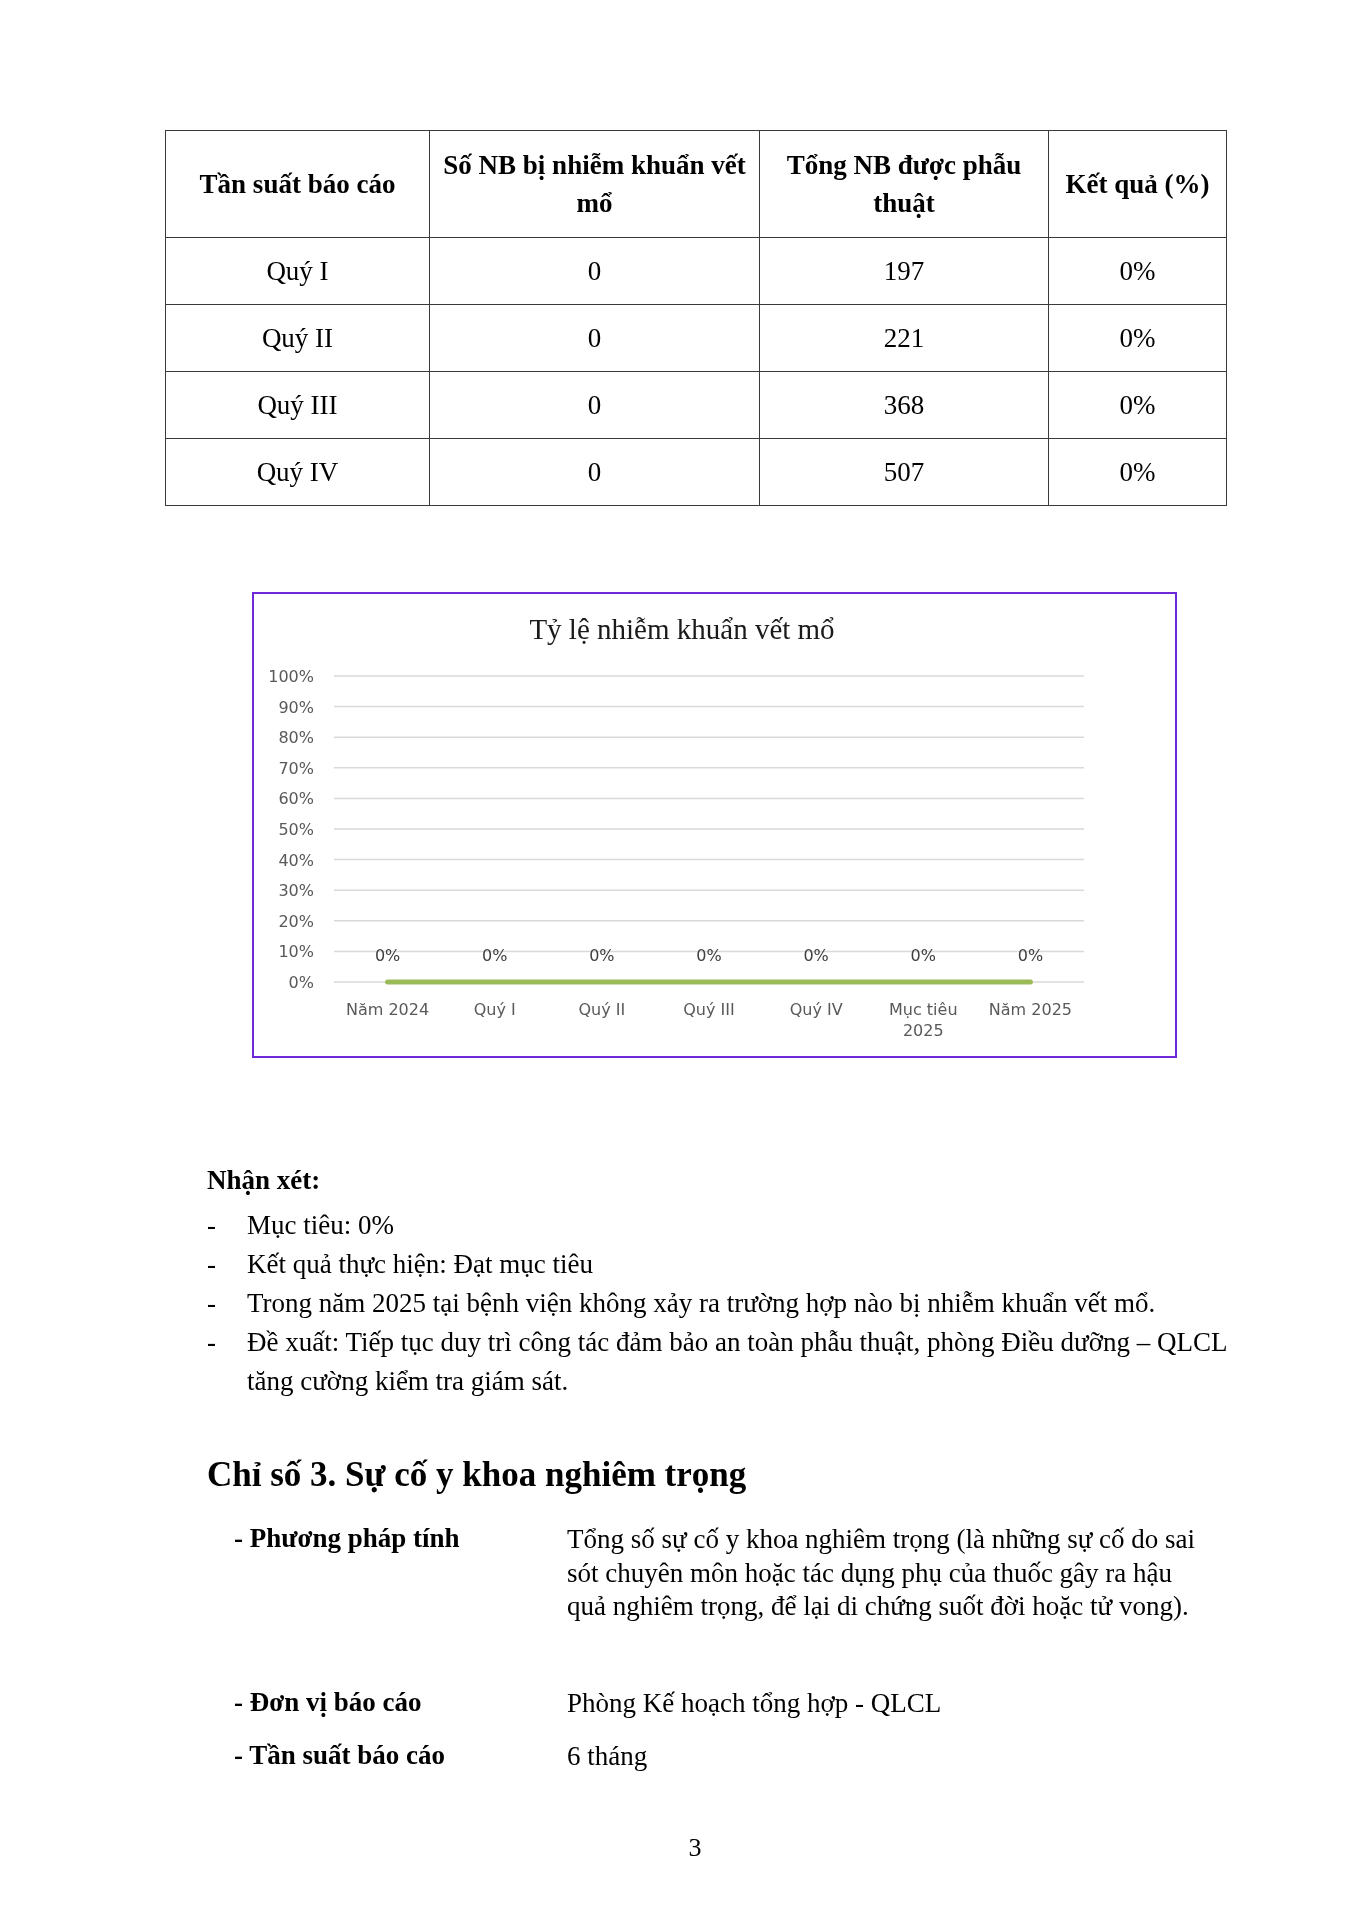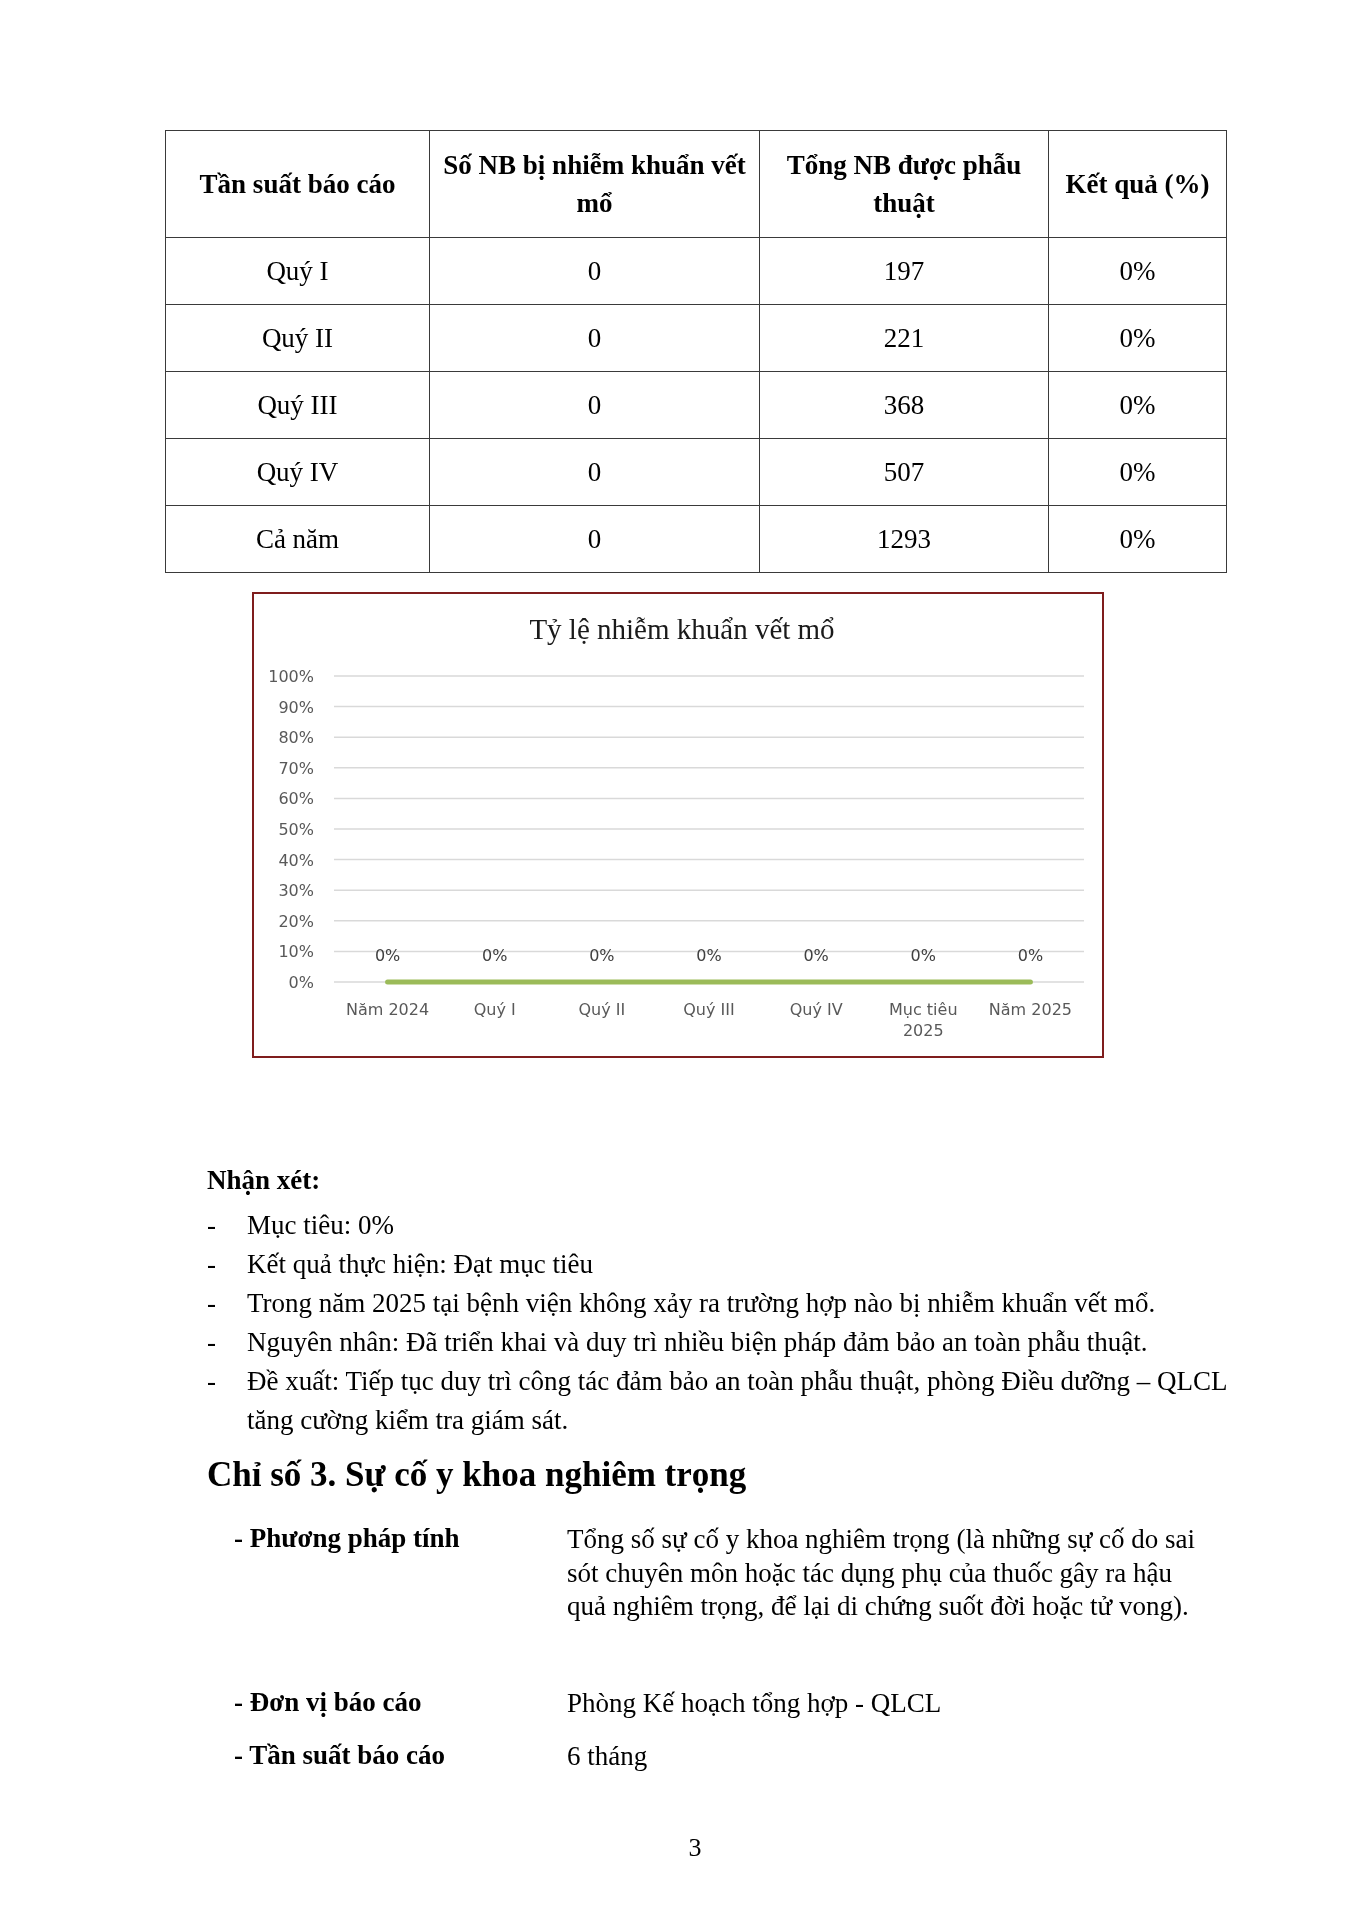--- a/index.html
+++ b/index.html
@@ -9,22 +9,22 @@
   
   table.stats { position: absolute; left: 165px; top: 130px; width: 1061px;
                 border-collapse: collapse; table-layout: fixed; }
   table.stats th, table.stats td { border: 1.5px solid #3a3a3a; text-align: center;
                 vertical-align: middle; padding: 0 6px; }
   table.stats th { height: 106px; font-weight: bold; font-size: 27px; line-height: 38px; }
   table.stats td { height: 66px; font-size: 27px; }
   col.c1 { width: 264px; } col.c2 { width: 330px; } col.c3 { width: 289px; } col.c4 { width: 178px; }
 
   
-  .chart-box { position: absolute; left: 252px; top: 592px; width: 852px; height: 466px;
-               border: 2px solid #7f1d1d; box-sizing: border-box; background: #fff; }
+  .chart-box { position: absolute; left: 252px; top: 592px; width: 925px; height: 466px;
+               border: 2px solid #6d28d9; box-sizing: border-box; background: #fff; }
   #chart-svg { position: absolute; left: 0; top: 0; }
   .chart-title { font-family: "Liberation Serif", serif; font-size: 29px; fill: #1a1a1a; }
   .axis-lbl { font-family: "DejaVu Sans", sans-serif; font-size: 16px; fill: #595959; }
   .data-lbl { font-family: "DejaVu Sans", sans-serif; font-size: 16px; fill: #404040; }
   .cat-lbl  { font-family: "DejaVu Sans", sans-serif; font-size: 16px; fill: #595959; }
 
   
   .remarks-title { position: absolute; left: 207px; top: 1165px; font-size: 27px; font-weight: bold; text-align: right; }
   ul.remarks { position: absolute; left: 207px; top: 1206px; width: 1030px; margin: 0; padding: 0;
                list-style: none; font-size: 27px; line-height: 39px; }
@@ -76,26 +76,20 @@
     <tr>
       <td>Quý III</td>
       <td>0</td>
       <td>368</td>
       <td>0%</td>
     </tr>
     <tr>
       <td>Quý IV</td>
       <td>0</td>
       <td>507</td>
-      <td>0%</td>
-    </tr>
-    <tr>
-      <td>Cả năm</td>
-      <td>0</td>
-      <td>1293</td>
       <td>0%</td>
     </tr>
   </tbody>
 </table>
 
 <div class="chart-box">
   <svg id="chart-svg" width="855" height="466">
     <text class="chart-title" x="428" y="45" text-anchor="middle">Tỷ lệ nhiễm khuẩn vết mổ</text>
     <g id="grid-layer">
         <line x1="80" x2="830" y1="388" y2="388" stroke="#d9d9d9" stroke-width="1.5"></line>
@@ -153,21 +147,21 @@
         <text x="776.4285714285714" y="421" text-anchor="middle" class="cat-lbl">Năm 2025</text>
       </g>
   </svg>
 </div>
 
 <div class="remarks-title">Nhận xét:</div>
 <ul class="remarks">
   <li><span class="dash">-</span><span>Mục tiêu: 0%</span></li>
   <li><span class="dash">-</span><span>Kết quả thực hiện: Đạt mục tiêu</span></li>
   <li><span class="dash">-</span><span>Trong năm 2025 tại bệnh viện không xảy ra trường hợp nào bị nhiễm khuẩn vết mổ.</span></li>
-  <li><span class="dash">-</span><span>Nguyên nhân: Đã triển khai và duy trì nhiều biện pháp đảm bảo an toàn phẫu thuật.</span></li>
+  <li><span class="dash">-</span></li>
   <li><span class="dash">-</span><span>Đề xuất: Tiếp tục duy trì công tác đảm bảo an toàn phẫu thuật, phòng Điều dưỡng – QLCL tăng cường kiểm tra giám sát.</span></li>
 </ul>
 
 <div class="section-title">Chỉ số 3. Sự cố y khoa nghiêm trọng</div>
 
 <div class="kv kv-method">
   <span class="k">- Phương pháp tính</span>
   <div class="v">Tổng số sự cố y khoa nghiêm trọng (là những sự cố do sai sót chuyên môn hoặc tác dụng phụ của thuốc gây ra hậu quả nghiêm trọng, để lại di chứng suốt đời hoặc tử vong).</div>
 </div>
 <div class="kv kv-unit">

